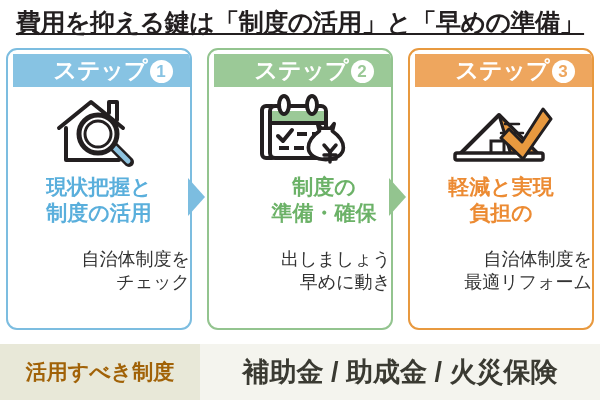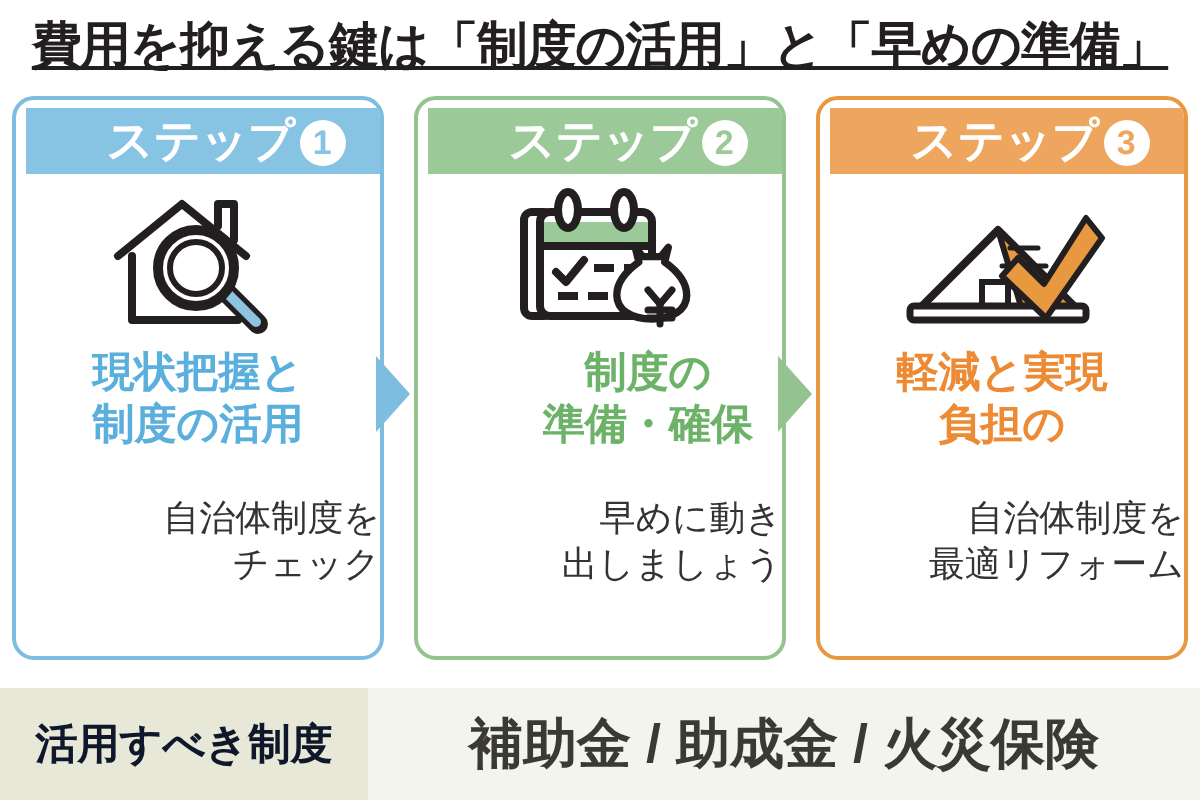--- a/index.html
+++ b/index.html
@@ -147,28 +147,28 @@
   
   .bottom-bar {
     position: absolute;
     left: 0;
     top: 344px;
     width: 600px;
     height: 56px;
     display: flex;
   }
   .bar-left {
-    width: 184px;
+    width: 200px;
     background: #e8e8d8;
     display: flex;
     align-items: center;
     justify-content: center;
     font-size: 21px;
     font-weight: bold;
-    color: #0f172a;
+    color: #a16207;
     white-space: nowrap;
   }
   .bar-right {
     flex: 1;
     background: #f4f4ee;
     display: flex;
     align-items: center;
     justify-content: center;
     font-size: 27px;
     font-weight: bold;
@@ -237,22 +237,22 @@
           <line x1="74" y1="62" x2="86" y2="62"></line>
           <line x1="74" y1="66" x2="86" y2="66"></line>
         </g>
       </svg>
     </div>
     <div class="card-heading">
       <div>制度の</div>
       <div>準備・確保</div>
     </div>
     <div class="card-desc">
+      <div>出しましょう</div>
       <div>早めに動き</div>
-      <div>出しましょう</div>
     </div>
   </div>
 
   <div class="card c3">
     <div class="card-header">
       <span>ステップ</span>
         <span class="step-badge">3</span>
     </div>
     <div class="card-icon">
       <svg width="104" height="78" viewBox="0 0 104 78" aria-hidden="true">

